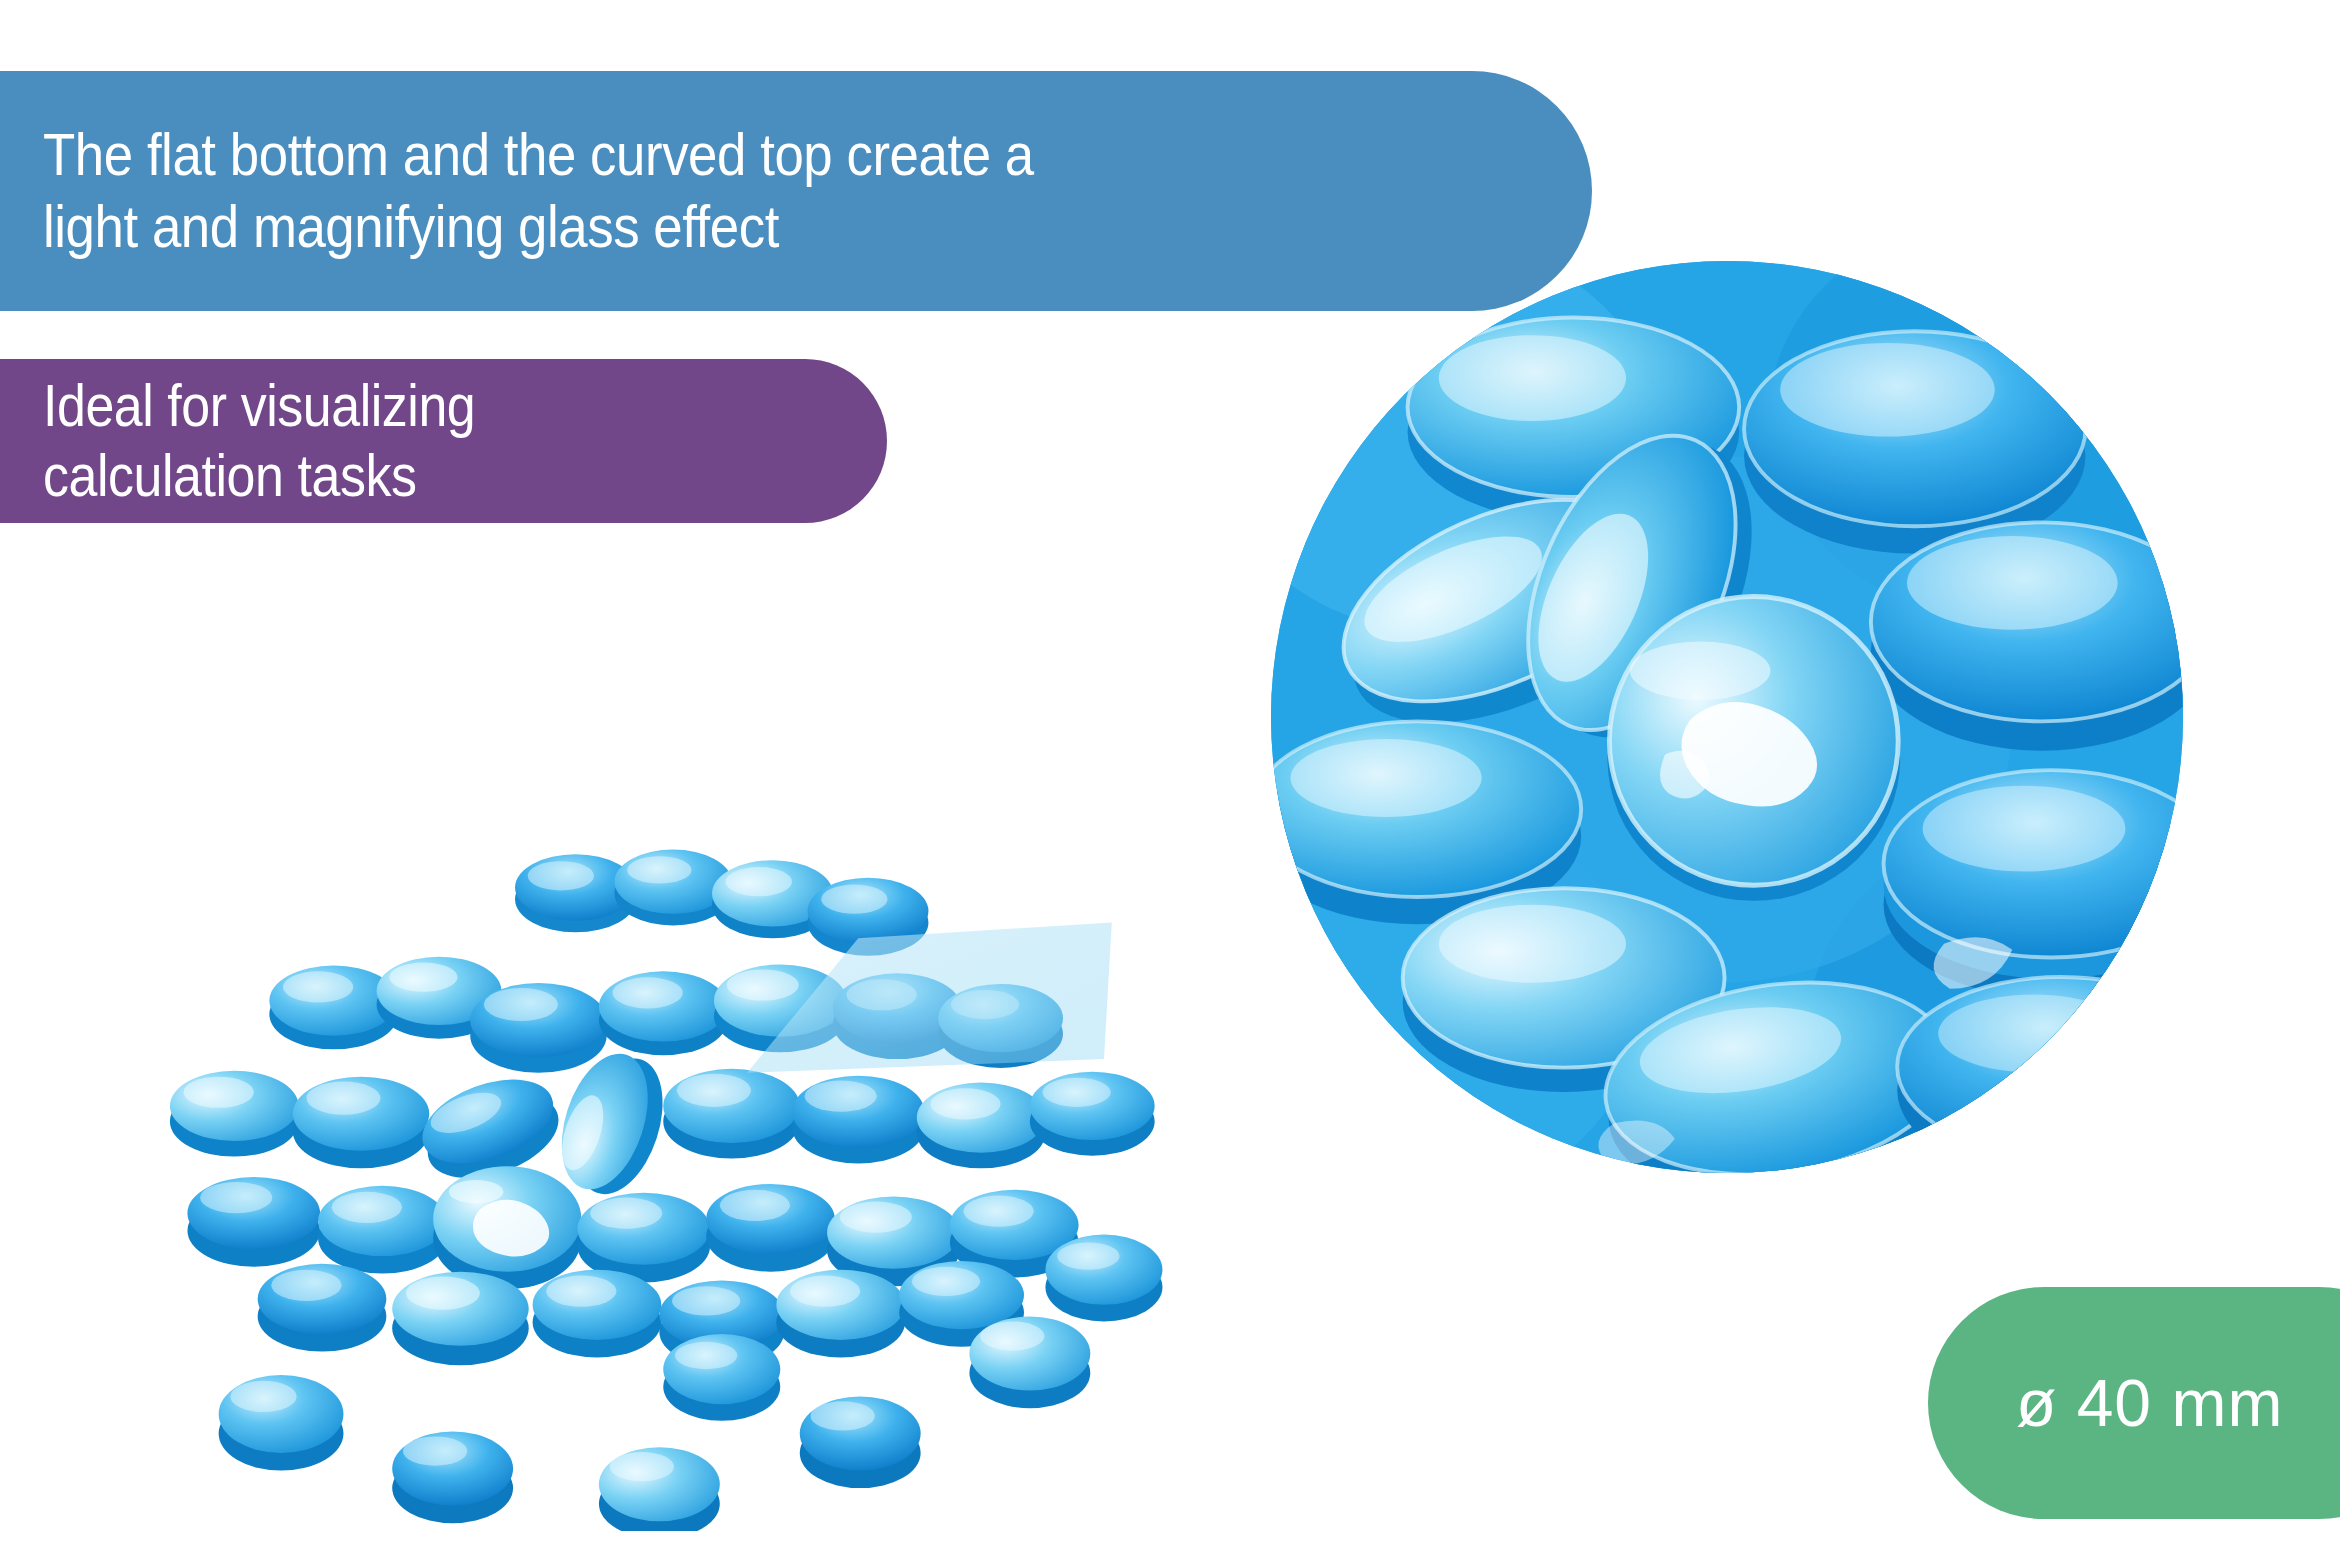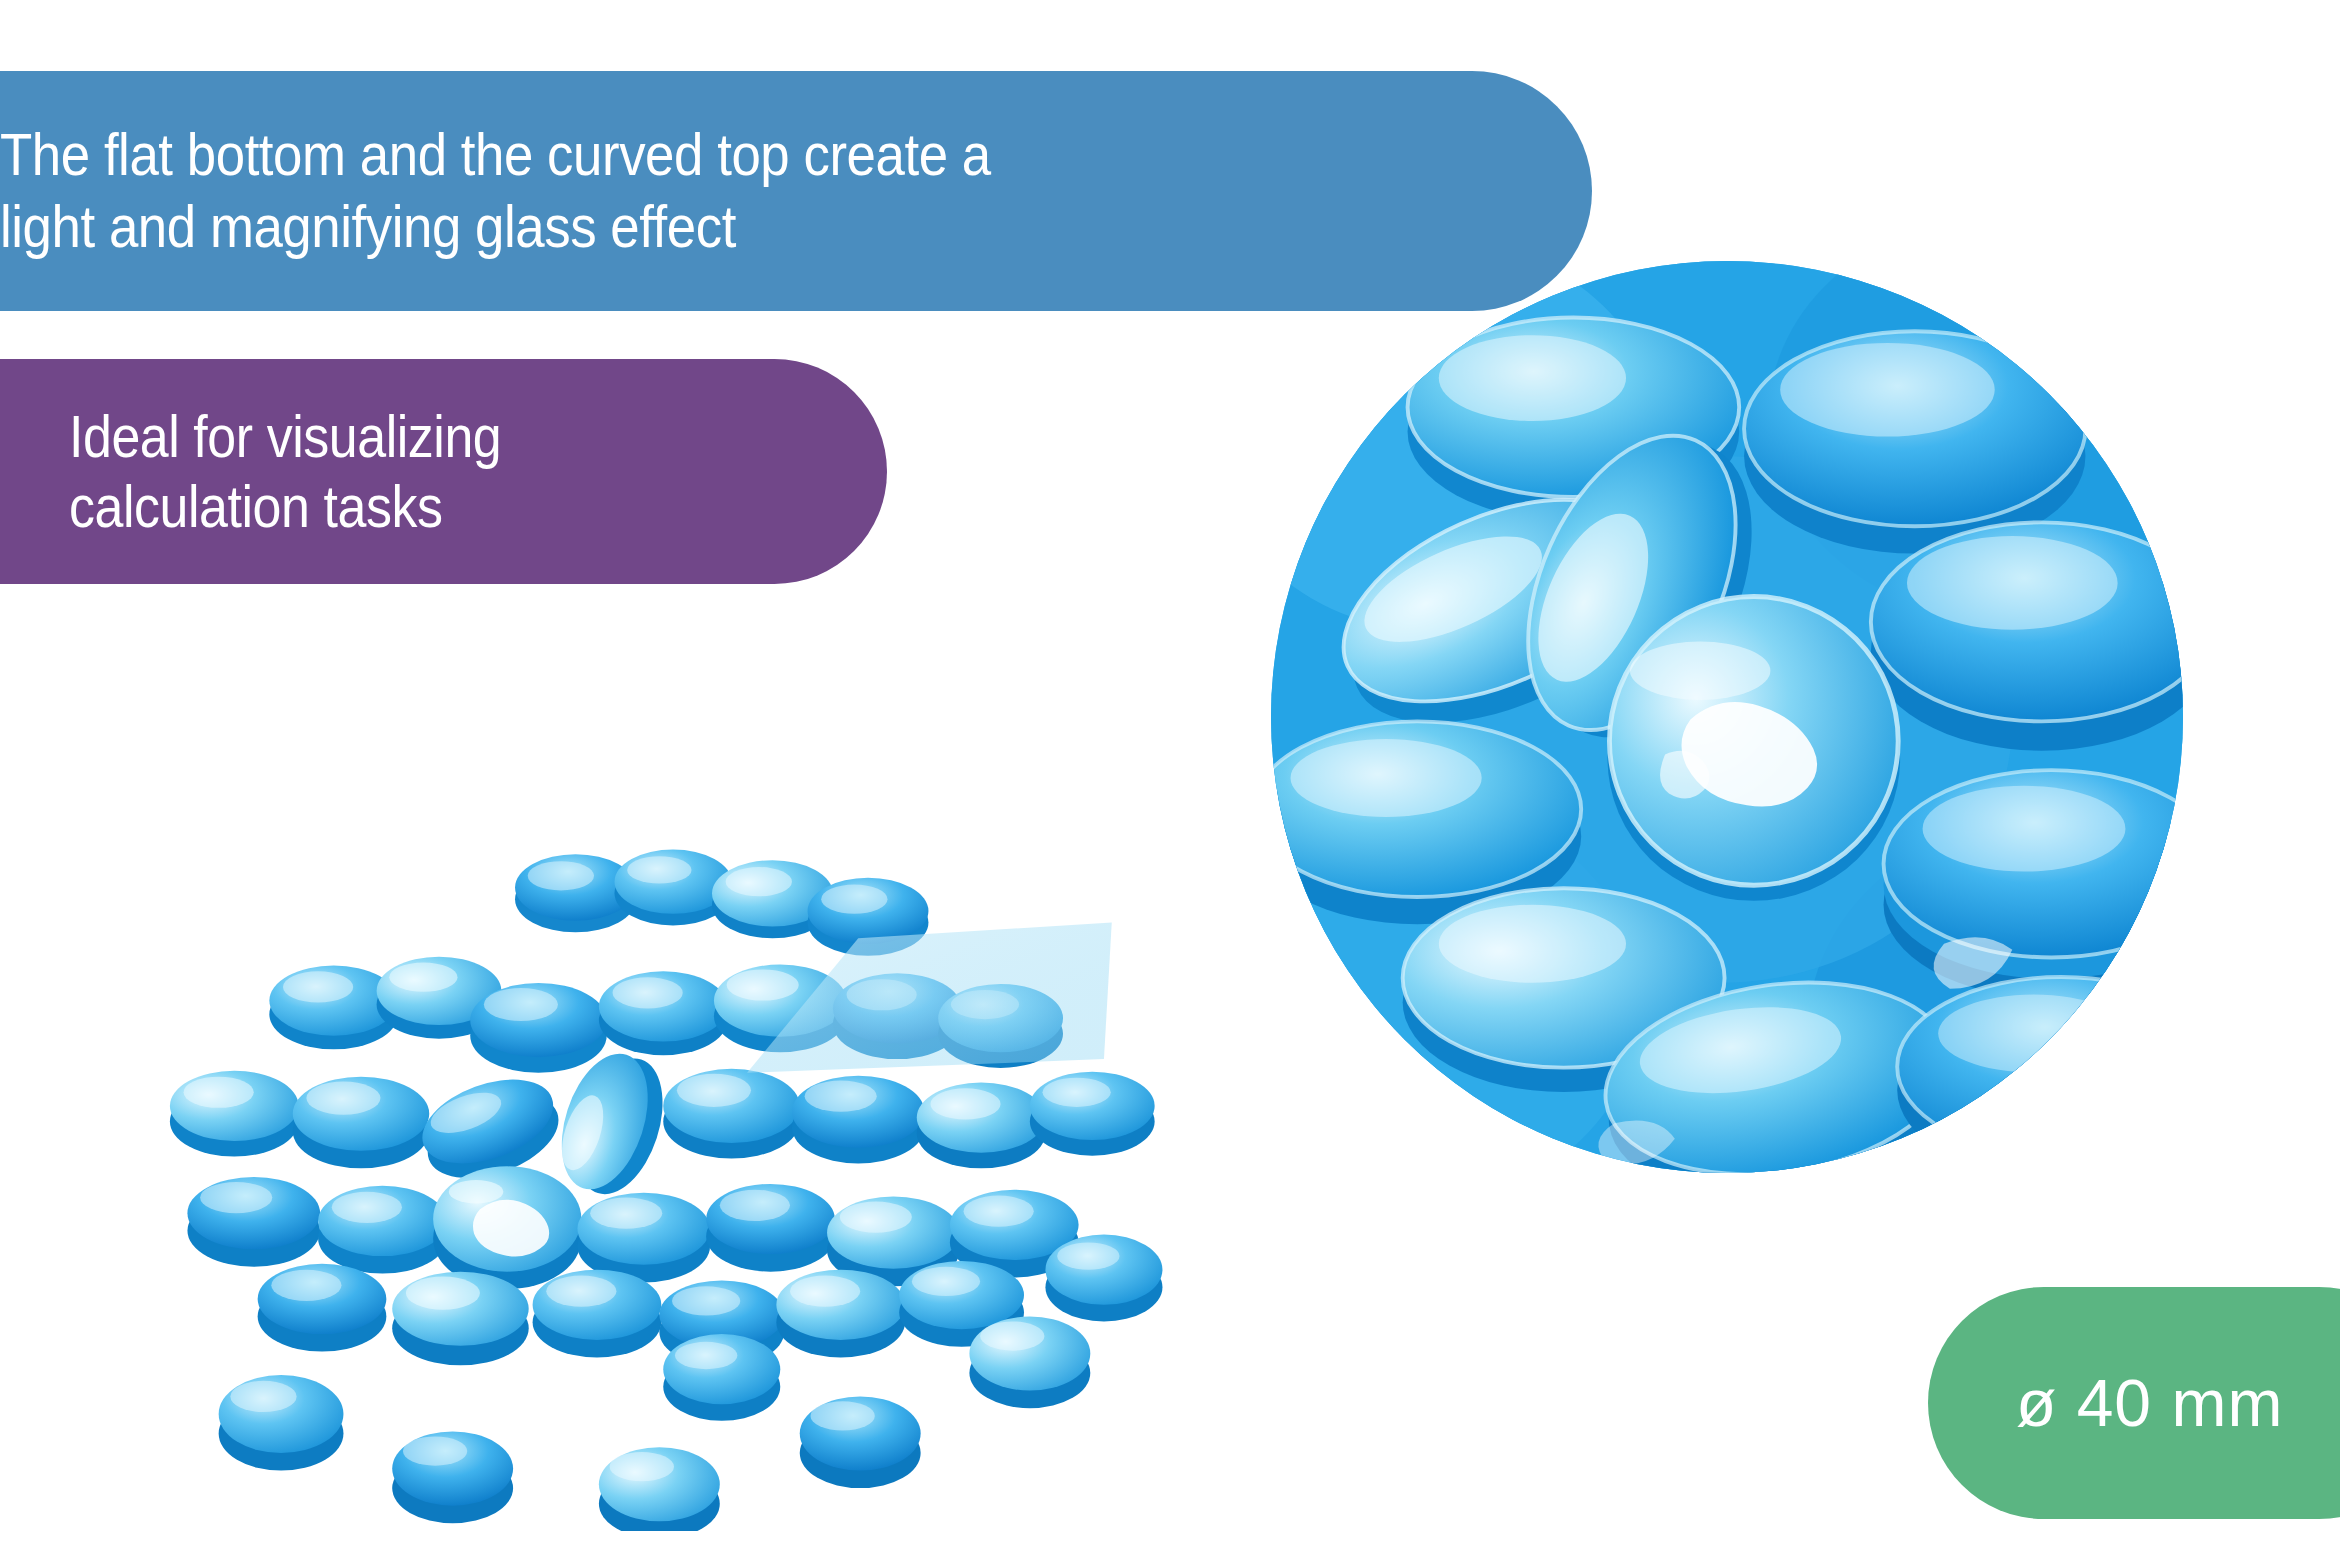--- a/index.html
+++ b/index.html
@@ -24,29 +24,30 @@
     font-weight:400;
     letter-spacing:-0.5px;
     transform:scaleX(0.88);
     transform-origin:left center;
   }
 
   #banner-feature{
     left:0px;top:71px;width:1592px;height:240px;
     background:#4a8dbf;
     border-radius:0 120px 120px 0;
+    padding-left:43px;
     z-index:6;
   }
   #banner-feature .line{font-size:60px;line-height:72px;}
 
   #banner-usecase{
-    left:0px;top:359px;width:887px;height:225px;
+    left:0px;top:359px;width:887px;height:164px;
     background:#714789;
     border-radius:0 113px 113px 0;
-    padding-left:69px;
+    padding-left:43px;
     z-index:6;
   }
   #banner-usecase .line{font-size:59px;line-height:70px;}
 
   #badge-diameter{
     left:1928px;top:1287px;width:507px;height:232px;
     background:#5bb582;
     border-radius:116px;
     padding-left:0px;
     align-items:flex-start;

